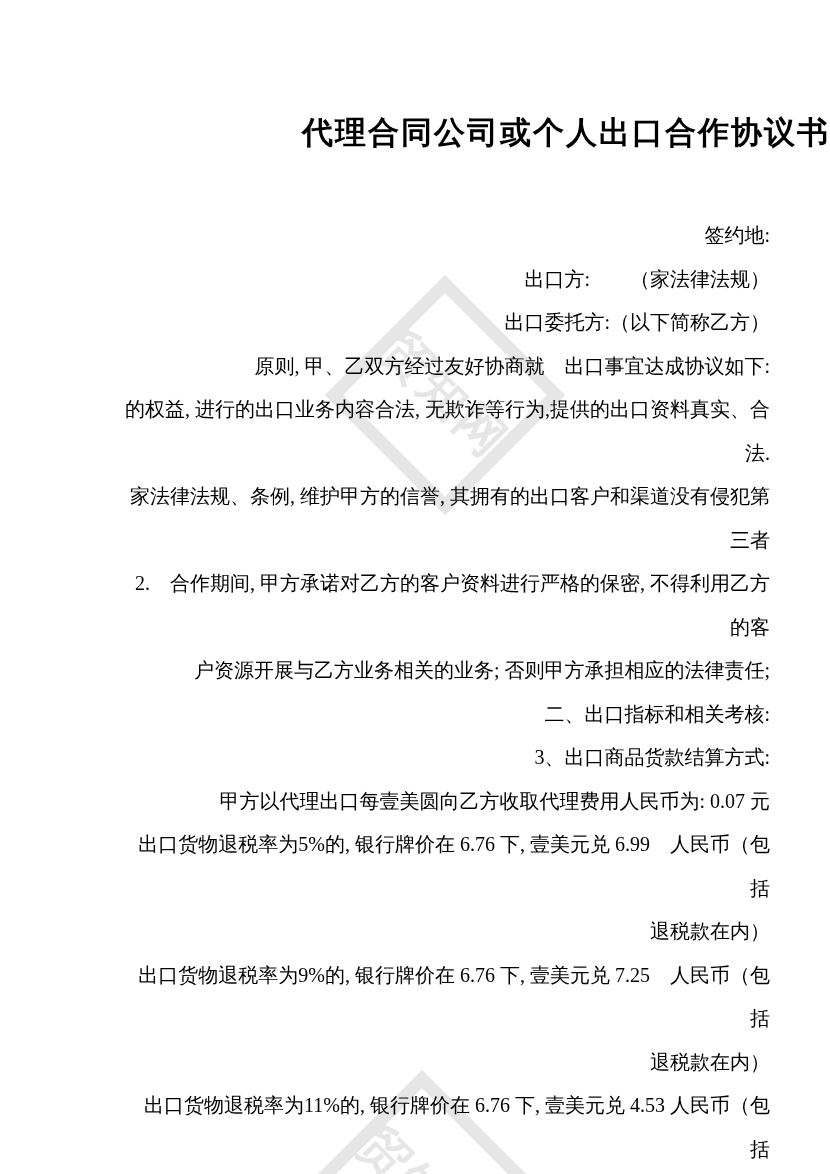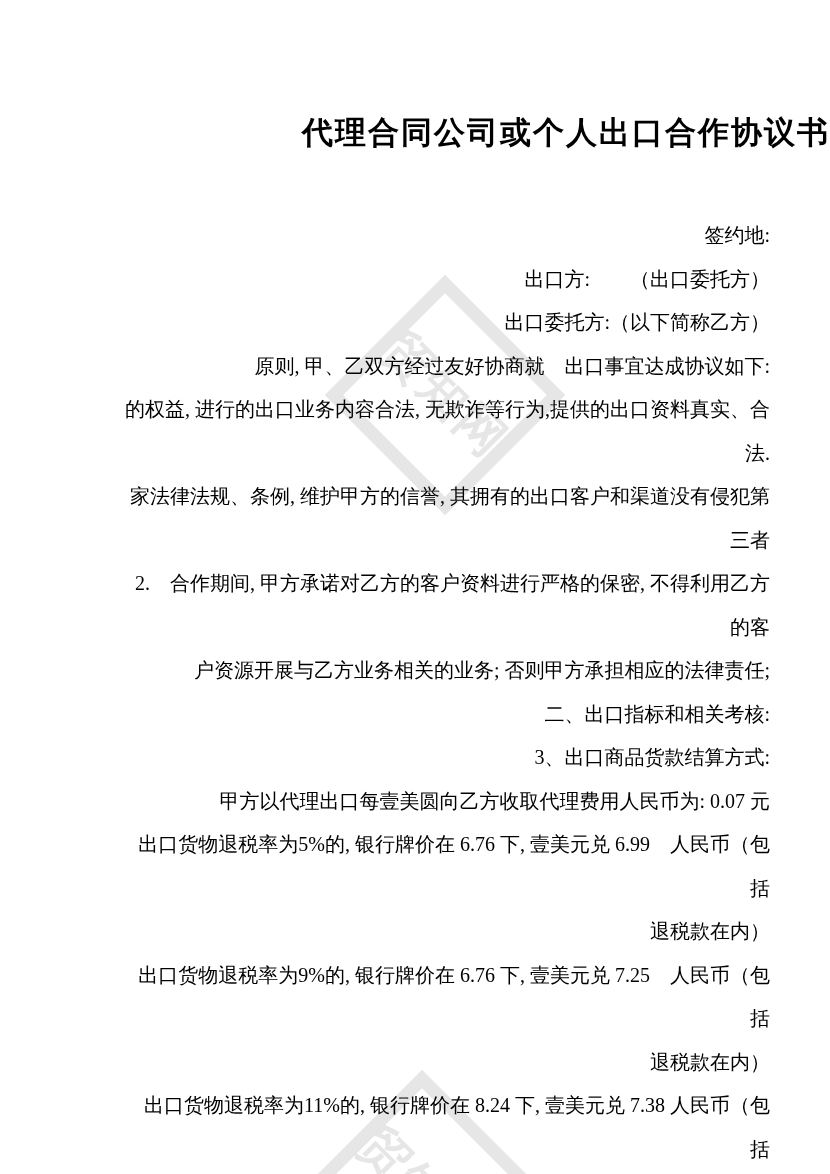--- a/index.html
+++ b/index.html
@@ -71,30 +71,30 @@
   </div>
 
   <div class="watermark wm-2">
     <span class="wm-text">贸知网</span>
   </div>
 
   <h1 class="title">代理合同公司或个人出口合作协议书</h1>
 
   <div class="doc-body">
       <div class="line">签约地:</div>
-      <div class="line">出口方:　　（出口委托方）</div>
+      <div class="line">出口方:　　（家法律法规）</div>
       <div class="line">出口委托方:（以下简称乙方）</div>
       <div class="line">原则, 甲、乙双方经过友好协商就　出口事宜达成协议如下:</div>
       <div class="line">的权益, 进行的出口业务内容合法, 无欺诈等行为,提供的出口资料真实、合法.</div>
       <div class="line">家法律法规、条例, 维护甲方的信誉, 其拥有的出口客户和渠道没有侵犯第三者</div>
       <div class="line">2.　合作期间, 甲方承诺对乙方的客户资料进行严格的保密, 不得利用乙方的客</div>
       <div class="line">户资源开展与乙方业务相关的业务; 否则甲方承担相应的法律责任;</div>
       <div class="line">二、出口指标和相关考核:</div>
       <div class="line">3、出口商品货款结算方式:</div>
       <div class="line">甲方以代理出口每壹美圆向乙方收取代理费用人民币为: 0.07 元</div>
       <div class="line">出口货物退税率为5%的, 银行牌价在 6.76 下, 壹美元兑 6.99　人民币（包括</div>
       <div class="line">退税款在内）</div>
       <div class="line">出口货物退税率为9%的, 银行牌价在 6.76 下, 壹美元兑 7.25　人民币（包括</div>
       <div class="line">退税款在内）</div>
-      <div class="line">出口货物退税率为11%的, 银行牌价在 8.24 下, 壹美元兑 7.38 人民币（包括</div>
+      <div class="line">出口货物退税率为11%的, 银行牌价在 6.76 下, 壹美元兑 4.53 人民币（包括</div>
     </div>
 
 </div>
 
 </body></html>

